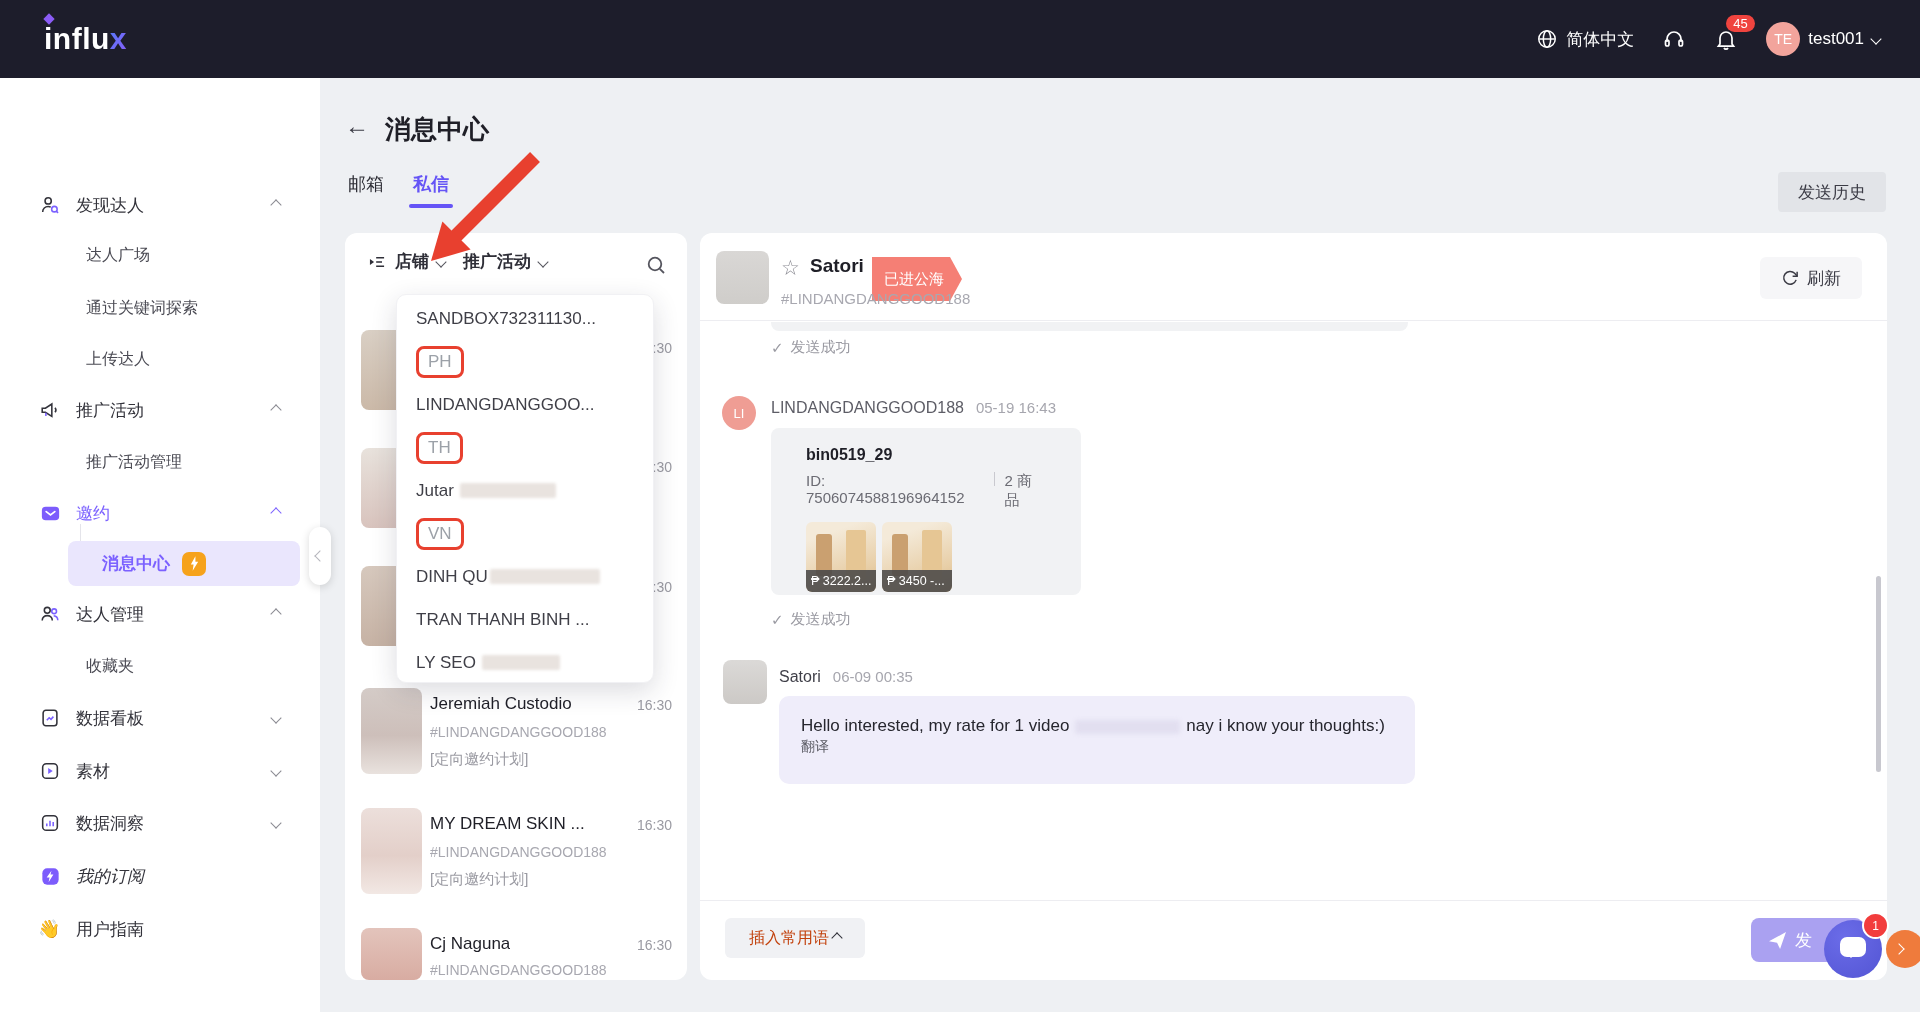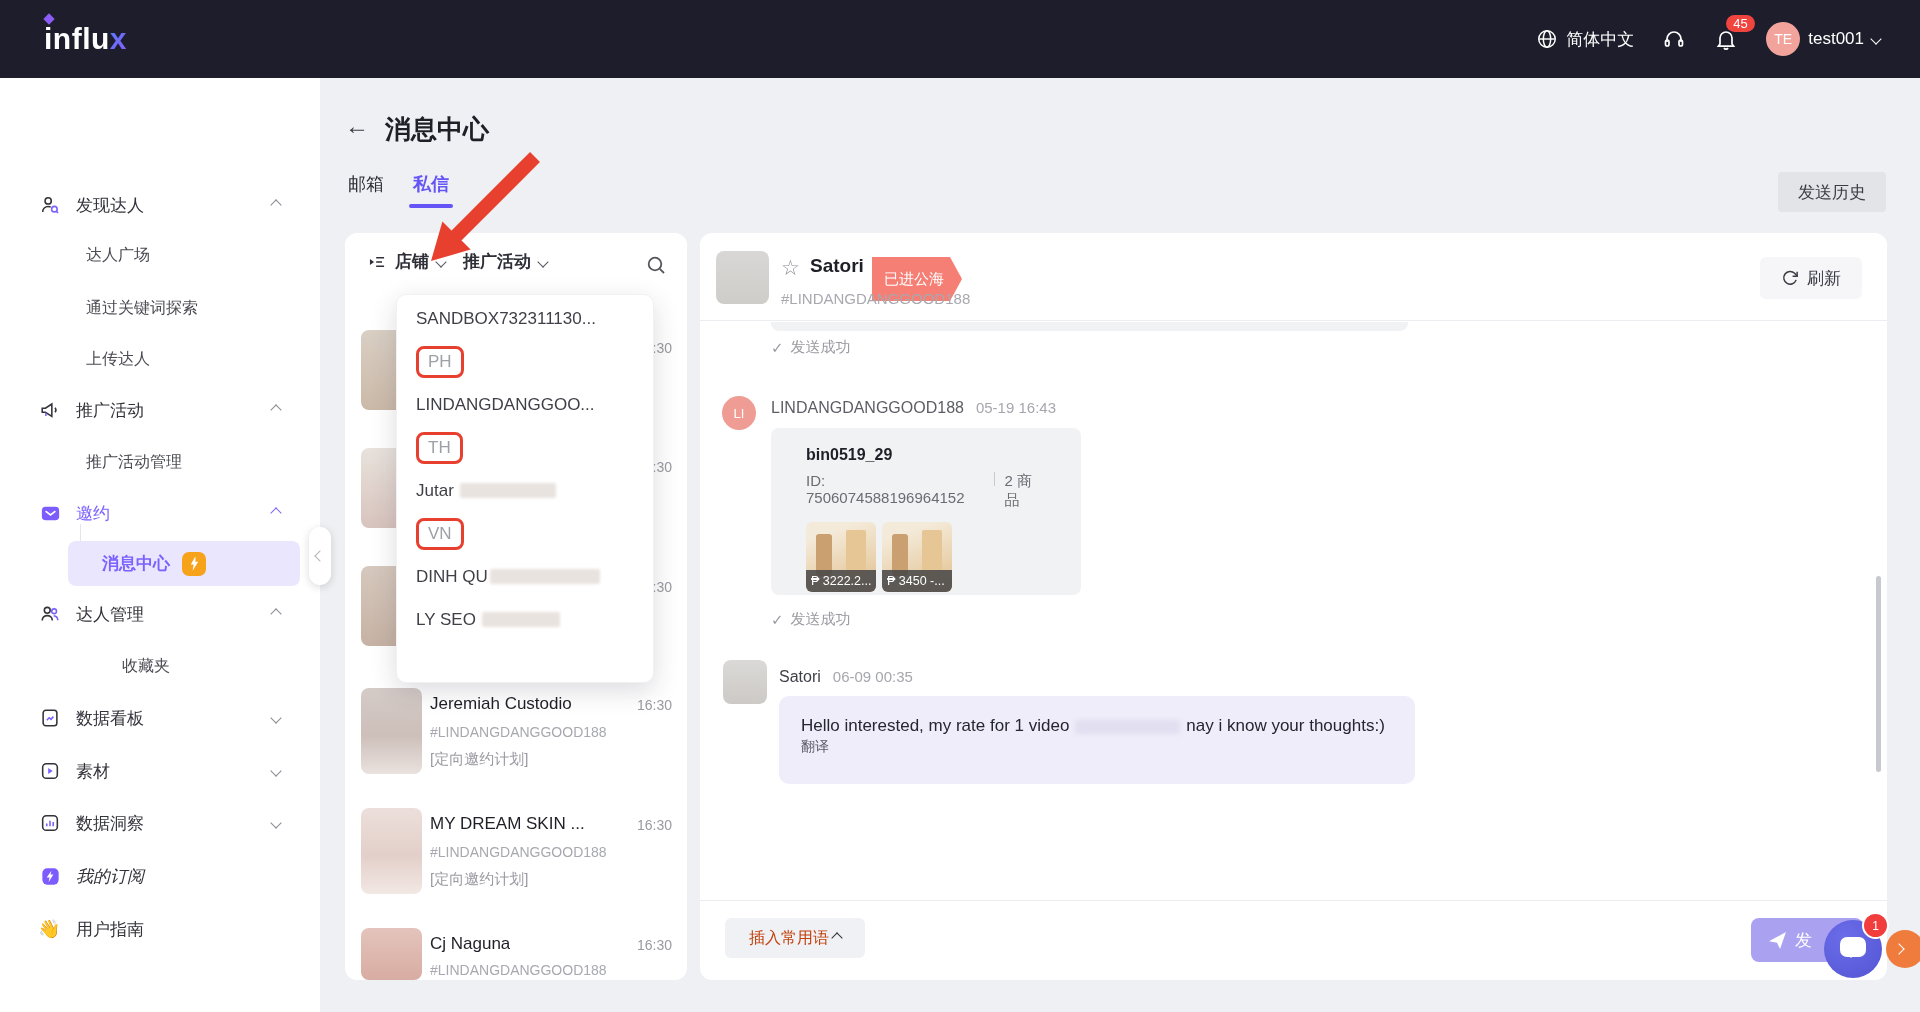--- a/index.html
+++ b/index.html
@@ -212,21 +212,21 @@
         <svg width="22" height="22" viewBox="0 0 24 24" fill="none" stroke="#33333b" stroke-width="1.7">
             <circle cx="9" cy="8" r="3.2"></circle>
             <path d="M3.5 19c0-3.2 2.5-5.2 5.5-5.2s5.5 2 5.5 5.2"></path>
             <circle cx="16.5" cy="9" r="2.6" stroke="#7b61ff"></circle>
             <path d="M16 13.8c2.6.3 4.5 2.2 4.5 5" stroke="#7b61ff"></path>
           </svg>
       </span>
       <span class="slabel">达人管理</span>
       <span class="chev up"></span>
     </div>
-    <div class="srow child" style="top:569px;margin-left:36px;">
+    <div class="srow child" style="top:569px;">
         <span class="slabel">收藏夹</span>
       </div>
 
     <div class="srow" style="top:621px;">
       <span class="sicon">
         <svg width="22" height="22" viewBox="0 0 24 24" fill="none" stroke="#33333b" stroke-width="1.7">
             <rect x="4.5" y="3.5" width="15" height="17" rx="3"></rect>
             <path d="M8.5 14.5l2.6-2.8 2 1.8 2.6-3" stroke="#7b61ff"></path>
           </svg>
       </span>
@@ -341,20 +341,23 @@
     <div class="dd-item">
         <span>Jutar</span>
         <span class="redact" style="width:96px;"></span>
       </div>
     <div class="dd-item">
         <span class="region-box annot">VN</span>
       </div>
     <div class="dd-item">
         <span>DINH QU</span>
         <span class="redact" style="width:110px;margin-left:2px;"></span>
+      </div>
+    <div class="dd-item">
+        <span>TRAN THANH BINH ...</span>
       </div>
     <div class="dd-item">
         <span>LY SEO</span>
         <span class="redact" style="width:78px;"></span>
       </div>
   </div>
 
   <div id="collapse-handle" class="abs">
     <span class="chev left"></span>
   </div>

